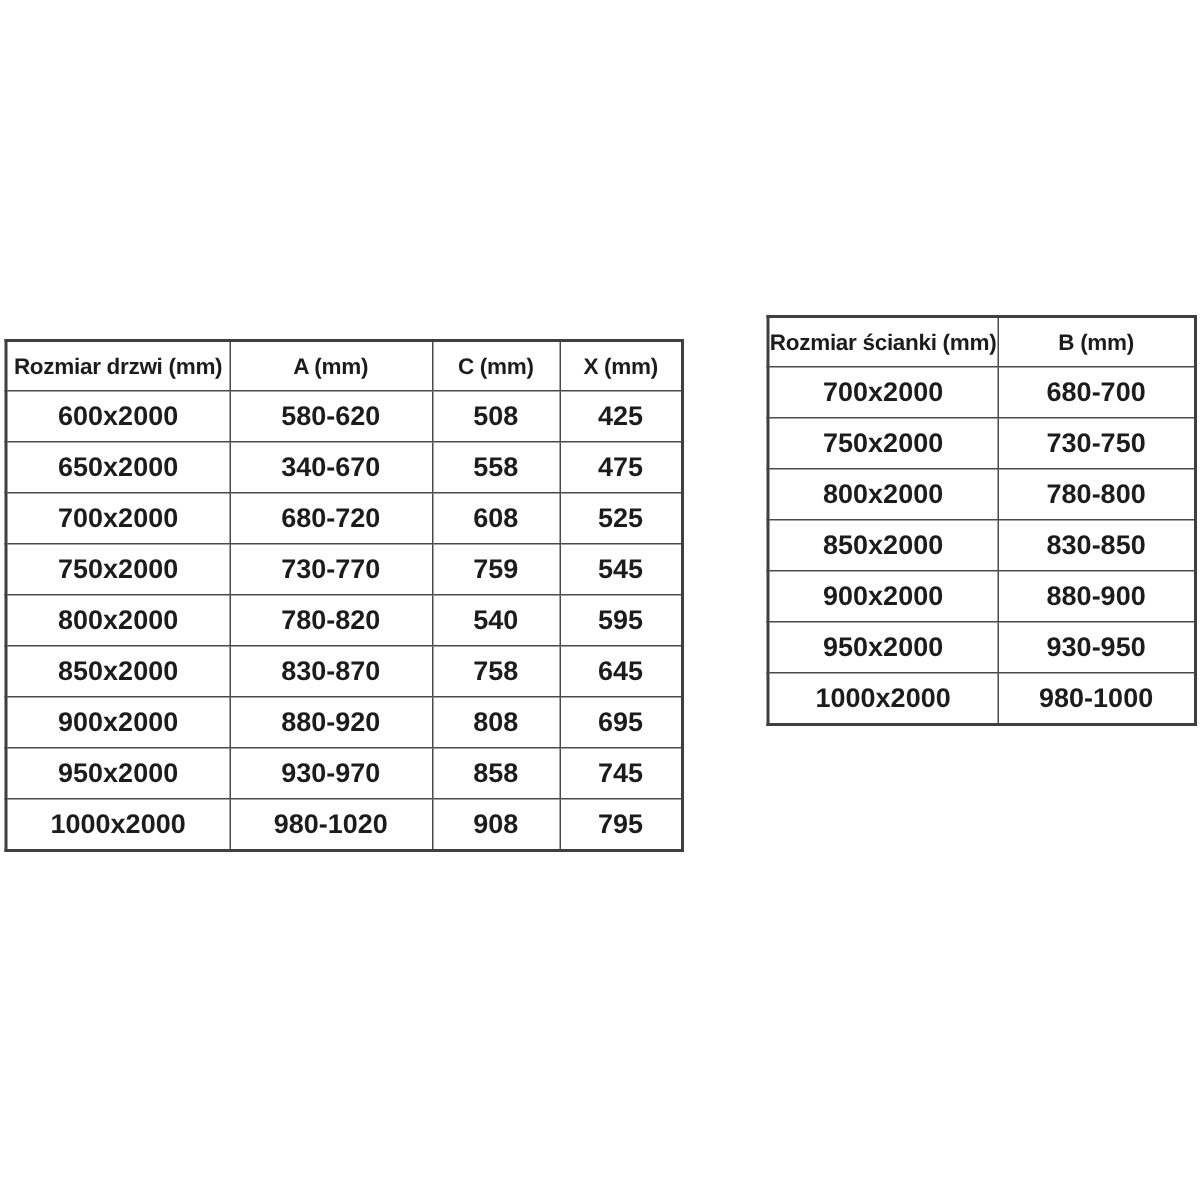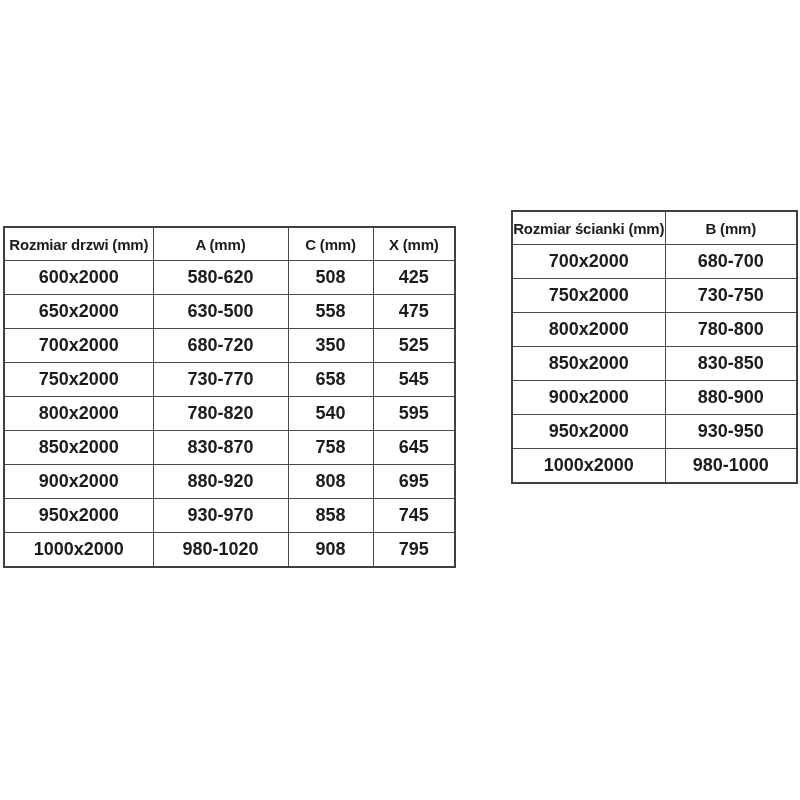--- a/index.html
+++ b/index.html
@@ -76,34 +76,34 @@
     </thead>
     <tbody>
       <tr>
         <td>600x2000</td>
         <td>580-620</td>
         <td>508</td>
         <td>425</td>
       </tr>
       <tr>
         <td>650x2000</td>
-        <td>630-500</td>
+        <td>340-670</td>
         <td>558</td>
         <td>475</td>
       </tr>
       <tr>
         <td>700x2000</td>
         <td>680-720</td>
-        <td>350</td>
+        <td>608</td>
         <td>525</td>
       </tr>
       <tr>
         <td>750x2000</td>
         <td>730-770</td>
-        <td>658</td>
+        <td>759</td>
         <td>545</td>
       </tr>
       <tr>
         <td>800x2000</td>
         <td>780-820</td>
         <td>540</td>
         <td>595</td>
       </tr>
       <tr>
         <td>850x2000</td>

